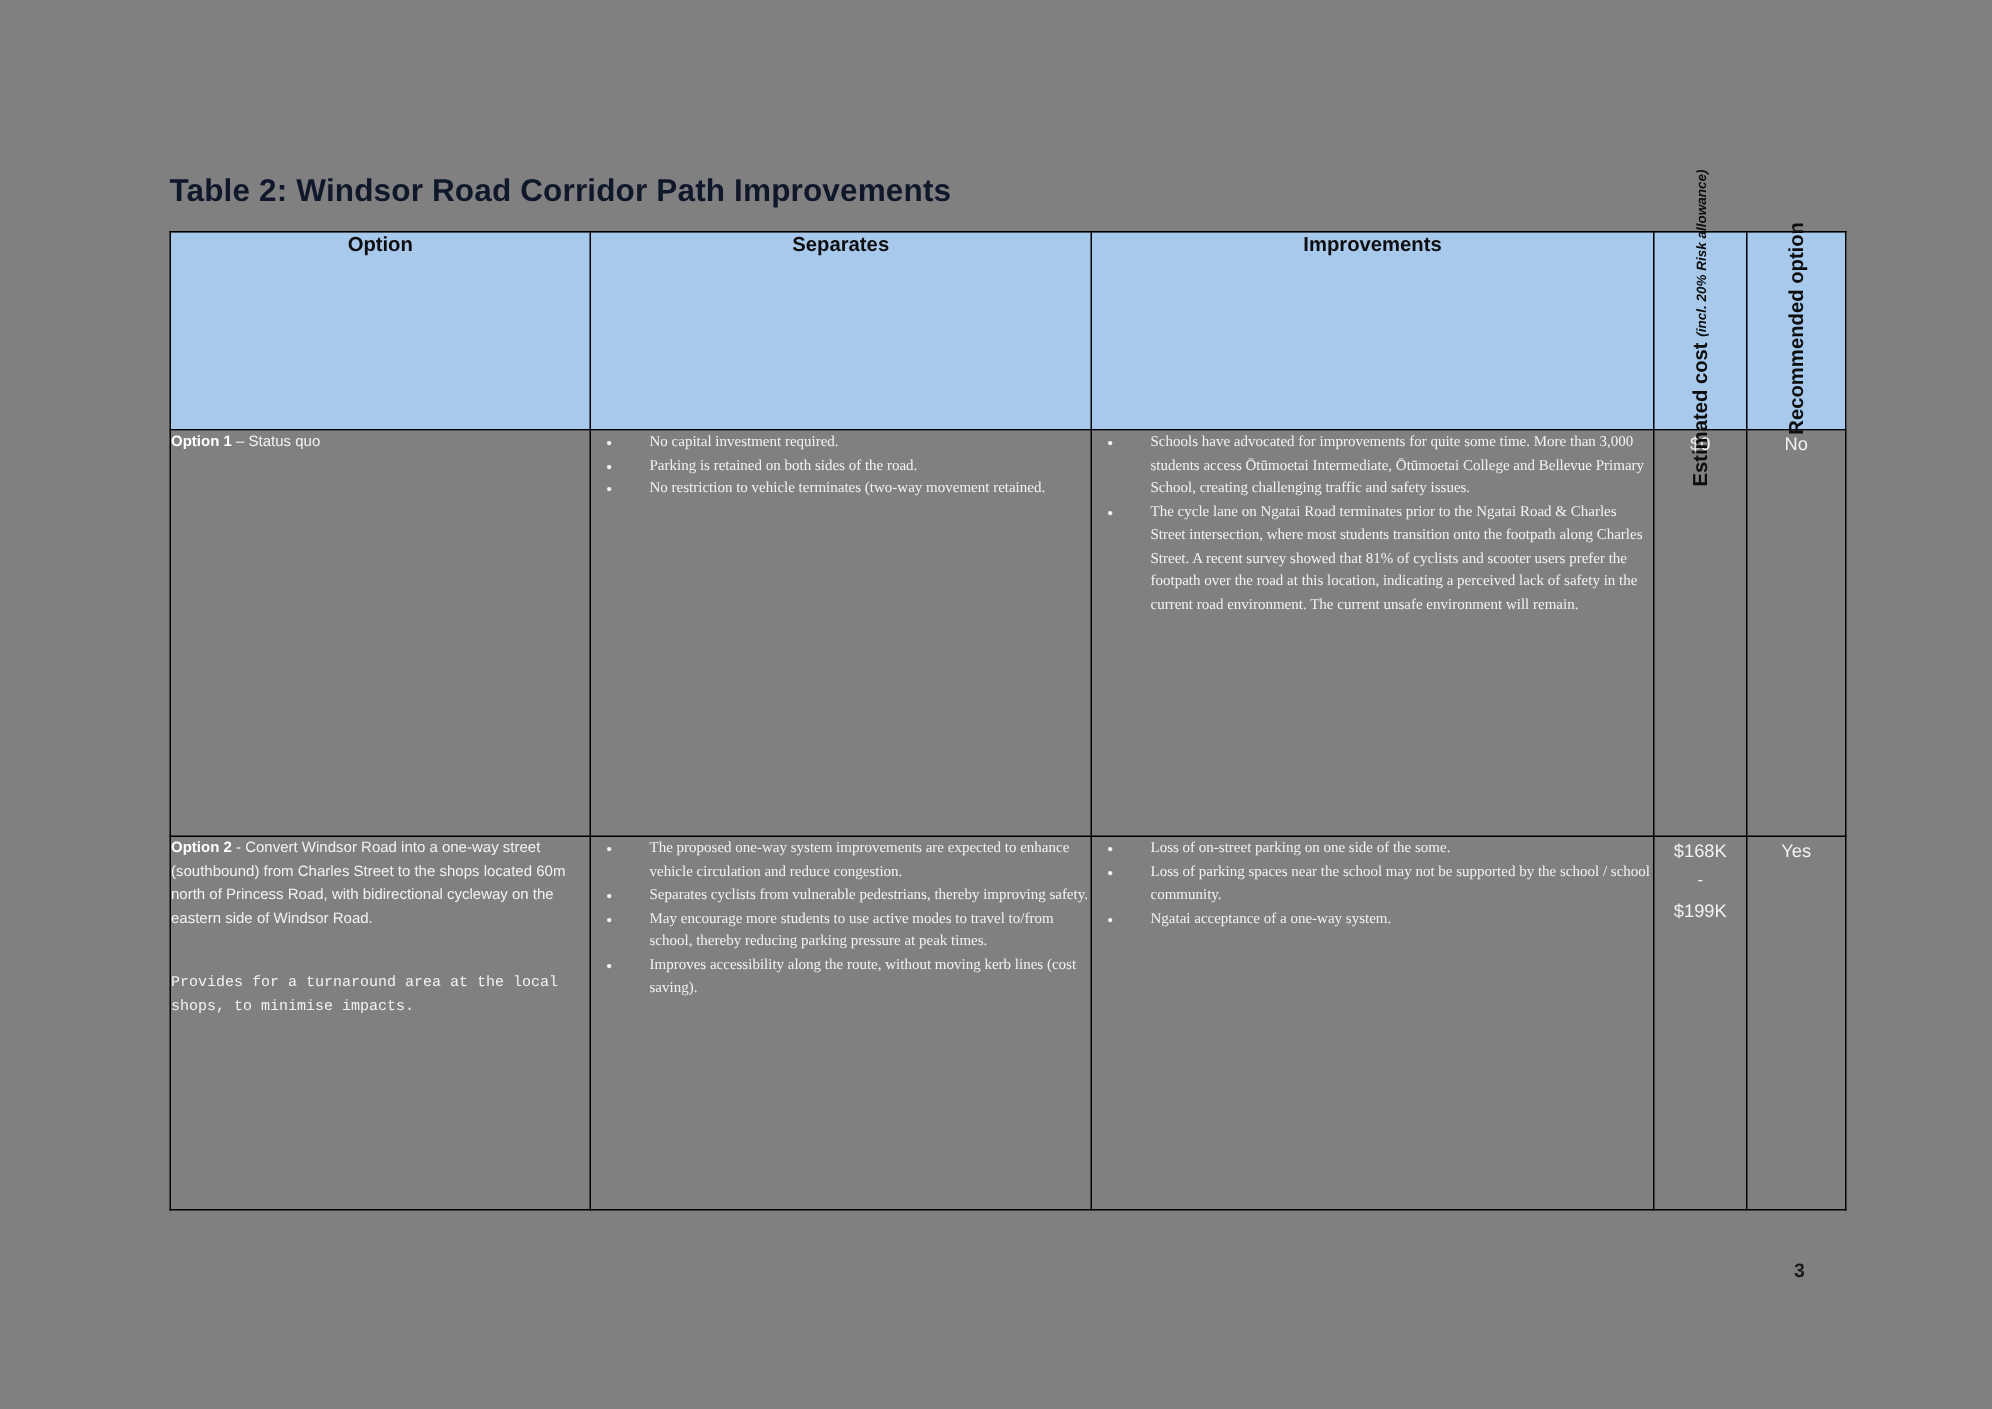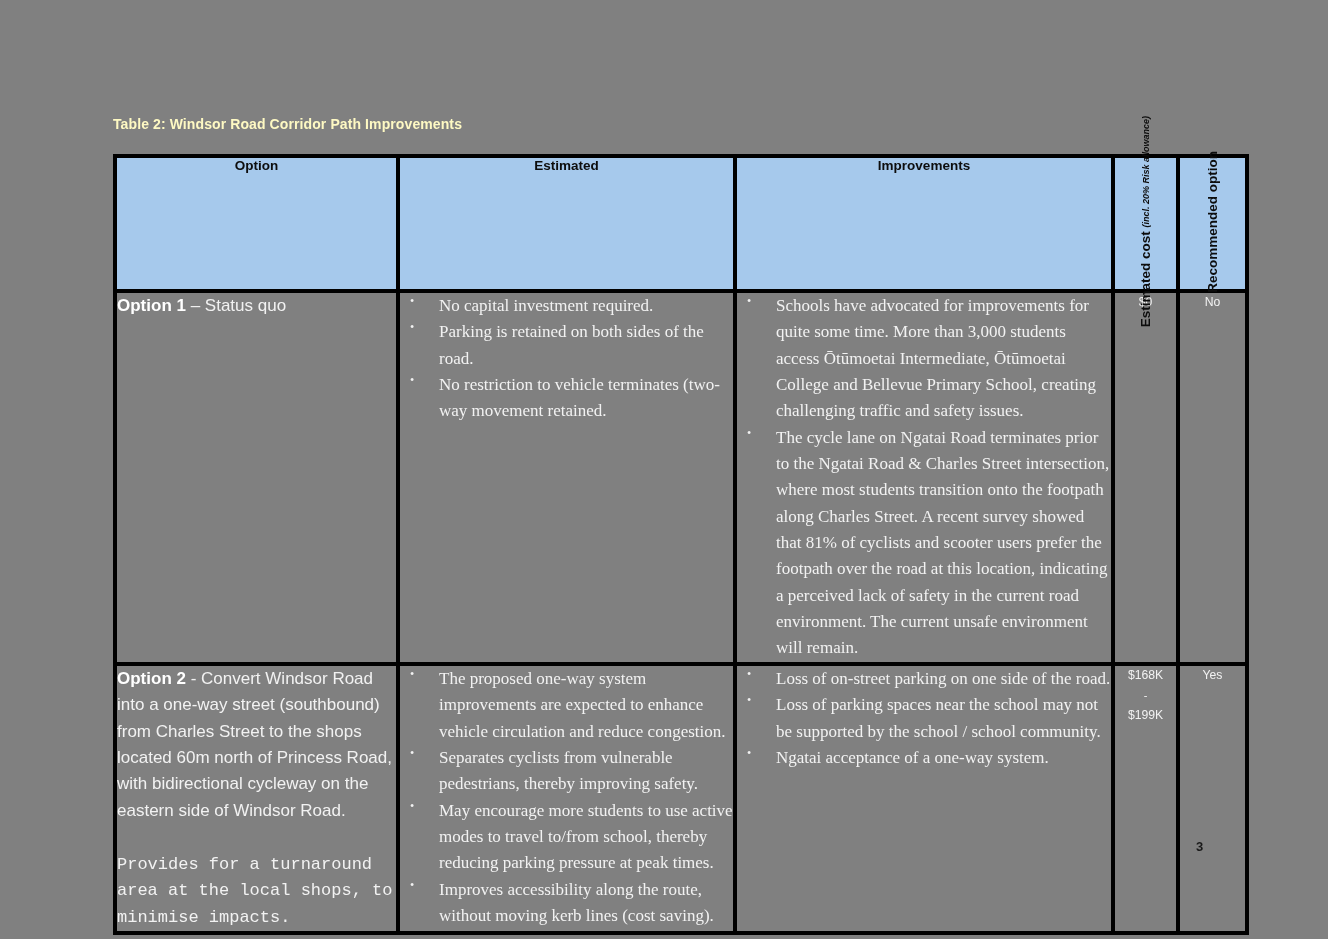--- a/index.html
+++ b/index.html
@@ -20,42 +20,42 @@
     top: 0;
     width: 1328px;
     height: 939px;
     background: #808080;
   }
 
   .doc-title {
     position: absolute;
     left: 113px;
     top: 116px;
-    font-size: 14px;
-    font-weight: bold;
-    color: #fef9c3;
+    font-size: 21px;
+    font-weight: bold;
+    color: #0f172a;
     letter-spacing: 0.1px;
     white-space: nowrap;
   }
 
   .table-wrap {
     position: absolute;
     left: 113px;
     top: 154px;
     width: 1112px;
   }
 
   table.tbl {
     border-collapse: collapse;
     width: 1112px;
     table-layout: fixed;
   }
 
   table.tbl td, table.tbl th {
-    border: 4px solid #000000;
+    border: 1px solid #000000;
     vertical-align: top;
     padding: 0;
   }
 
   
   thead th {
     background: #a6c9ec;
     height: 131px;
     text-align: center;
     vertical-align: middle;
@@ -89,21 +89,21 @@
   .rot-sub {
     font-size: 9px;
     font-weight: bold;
     font-style: italic;
   }
 
   
   tbody td {
     background: transparent;
     color: #f2f2f2;
-    font-size: 17px;
+    font-size: 10px;
     line-height: 1.55;
   }
   td.opt-cell  { padding: 6px 8px 8px 8px; }
   td.list-cell { padding: 6px 6px 8px 4px; }
   td.num-cell {
     text-align: center;
     vertical-align: middle;
     font-size: 12.2px;
     color: #f2f2f2;
   }
@@ -149,21 +149,21 @@
 
 <div class="page">
 
   <div class="doc-title">Table 2: Windsor Road Corridor Path Improvements</div>
 
   <div class="table-wrap">
     <table class="tbl">
       <thead>
         <tr>
           <th class="c-option">Option</th>
-          <th class="c-adv">Estimated</th>
+          <th class="c-adv">Separates</th>
           <th class="c-dis">Improvements</th>
           <th class="c-cost">
             <div class="rot">
               <div class="rot-inner">
                 <span class="rot-main">Estimated cost</span>
                 <span class="rot-sub">(incl. 20% Risk allowance)</span>
               </div>
             </div>
           </th>
           <th class="c-rec">
@@ -204,21 +204,21 @@
           <td class="list-cell">
             <ul class="bl">
               <li>The proposed one-way system improvements are expected to enhance vehicle circulation and reduce congestion.</li>
               <li>Separates cyclists from vulnerable pedestrians, thereby improving safety.</li>
               <li>May encourage more students to use active modes to travel to/from school, thereby reducing parking pressure at peak times.</li>
               <li>Improves accessibility along the route, without moving kerb lines (cost saving).</li>
             </ul>
           </td>
           <td class="list-cell">
             <ul class="bl">
-              <li>Loss of on-street parking on one side of the road.</li>
+              <li>Loss of on-street parking on one side of the some.</li>
               <li>Loss of parking spaces near the school may not be supported by the school / school community.</li>
               <li>Ngatai acceptance of a one-way system.</li>
             </ul>
           </td>
           <td class="num-cell">
             <span class="cost-line">$168K</span>
             <span class="cost-dash">-</span>
             <span class="cost-line">$199K</span>
           </td>
           <td class="num-cell">Yes</td>

